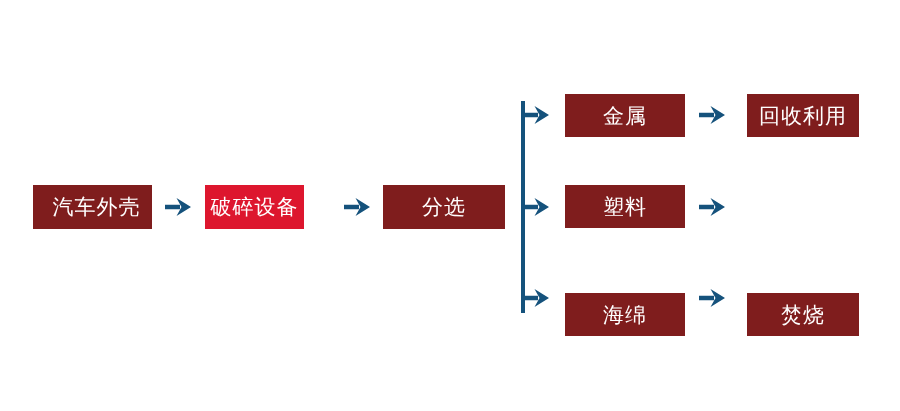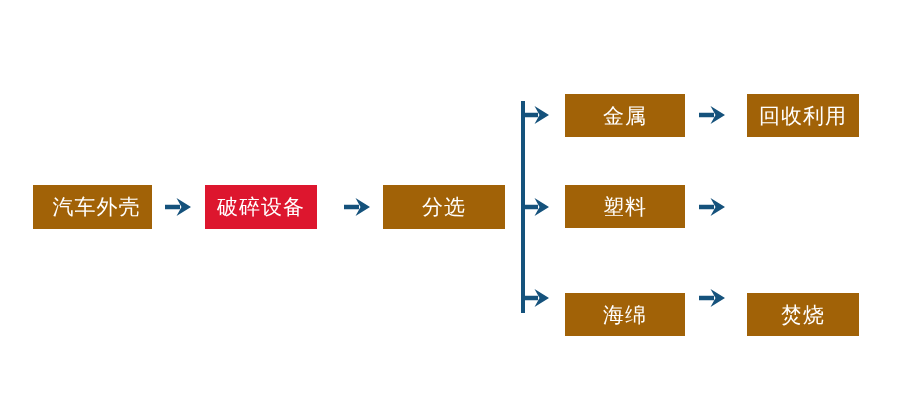--- a/index.html
+++ b/index.html
@@ -19,42 +19,42 @@
     position: absolute;
     display: flex;
     align-items: center;
     justify-content: center;
     color: #ffffff;
     font-size: 21px;
     letter-spacing: 1px;
     white-space: nowrap;
     box-sizing: border-box;
   }
-  .node-blue { background: #a16207; }
+  .node-blue { background: #7f1d1d; }
   .node-red  { background: #DD162E; }
 
   .arrow {
     position: absolute;
     width: 28px;
     height: 22px;
   }
   .arrow svg { display: block; }
 
   .vline {
     position: absolute;
     left: 521px;
     top: 101px;
     width: 4px;
     height: 212px;
     background: #15527C;
   }
 
   
   .n-source { left: 33px;  top: 185px; width: 119px; height: 44px; padding-left: 8px; }
-  .n-crush  { left: 205px; top: 185px; width: 112px; height: 44px; }
+  .n-crush  { left: 205px; top: 185px; width: 99px; height: 44px; }
   .n-sort   { left: 383px; top: 185px; width: 122px; height: 44px; }
   .a-main1  { left: 164px; top: 196px; }
   .a-main2  { left: 343px; top: 196px; }
 
   
   .row-0 { top: 94px; }
   .row-1 { top: 185px; }
   .row-2 { top: 277px; margin-top: 16px; }
   .n-material { left: 565px; width: 120px; height: 43px; }
   .n-outcome  { left: 747px; width: 112px; height: 43px; }

